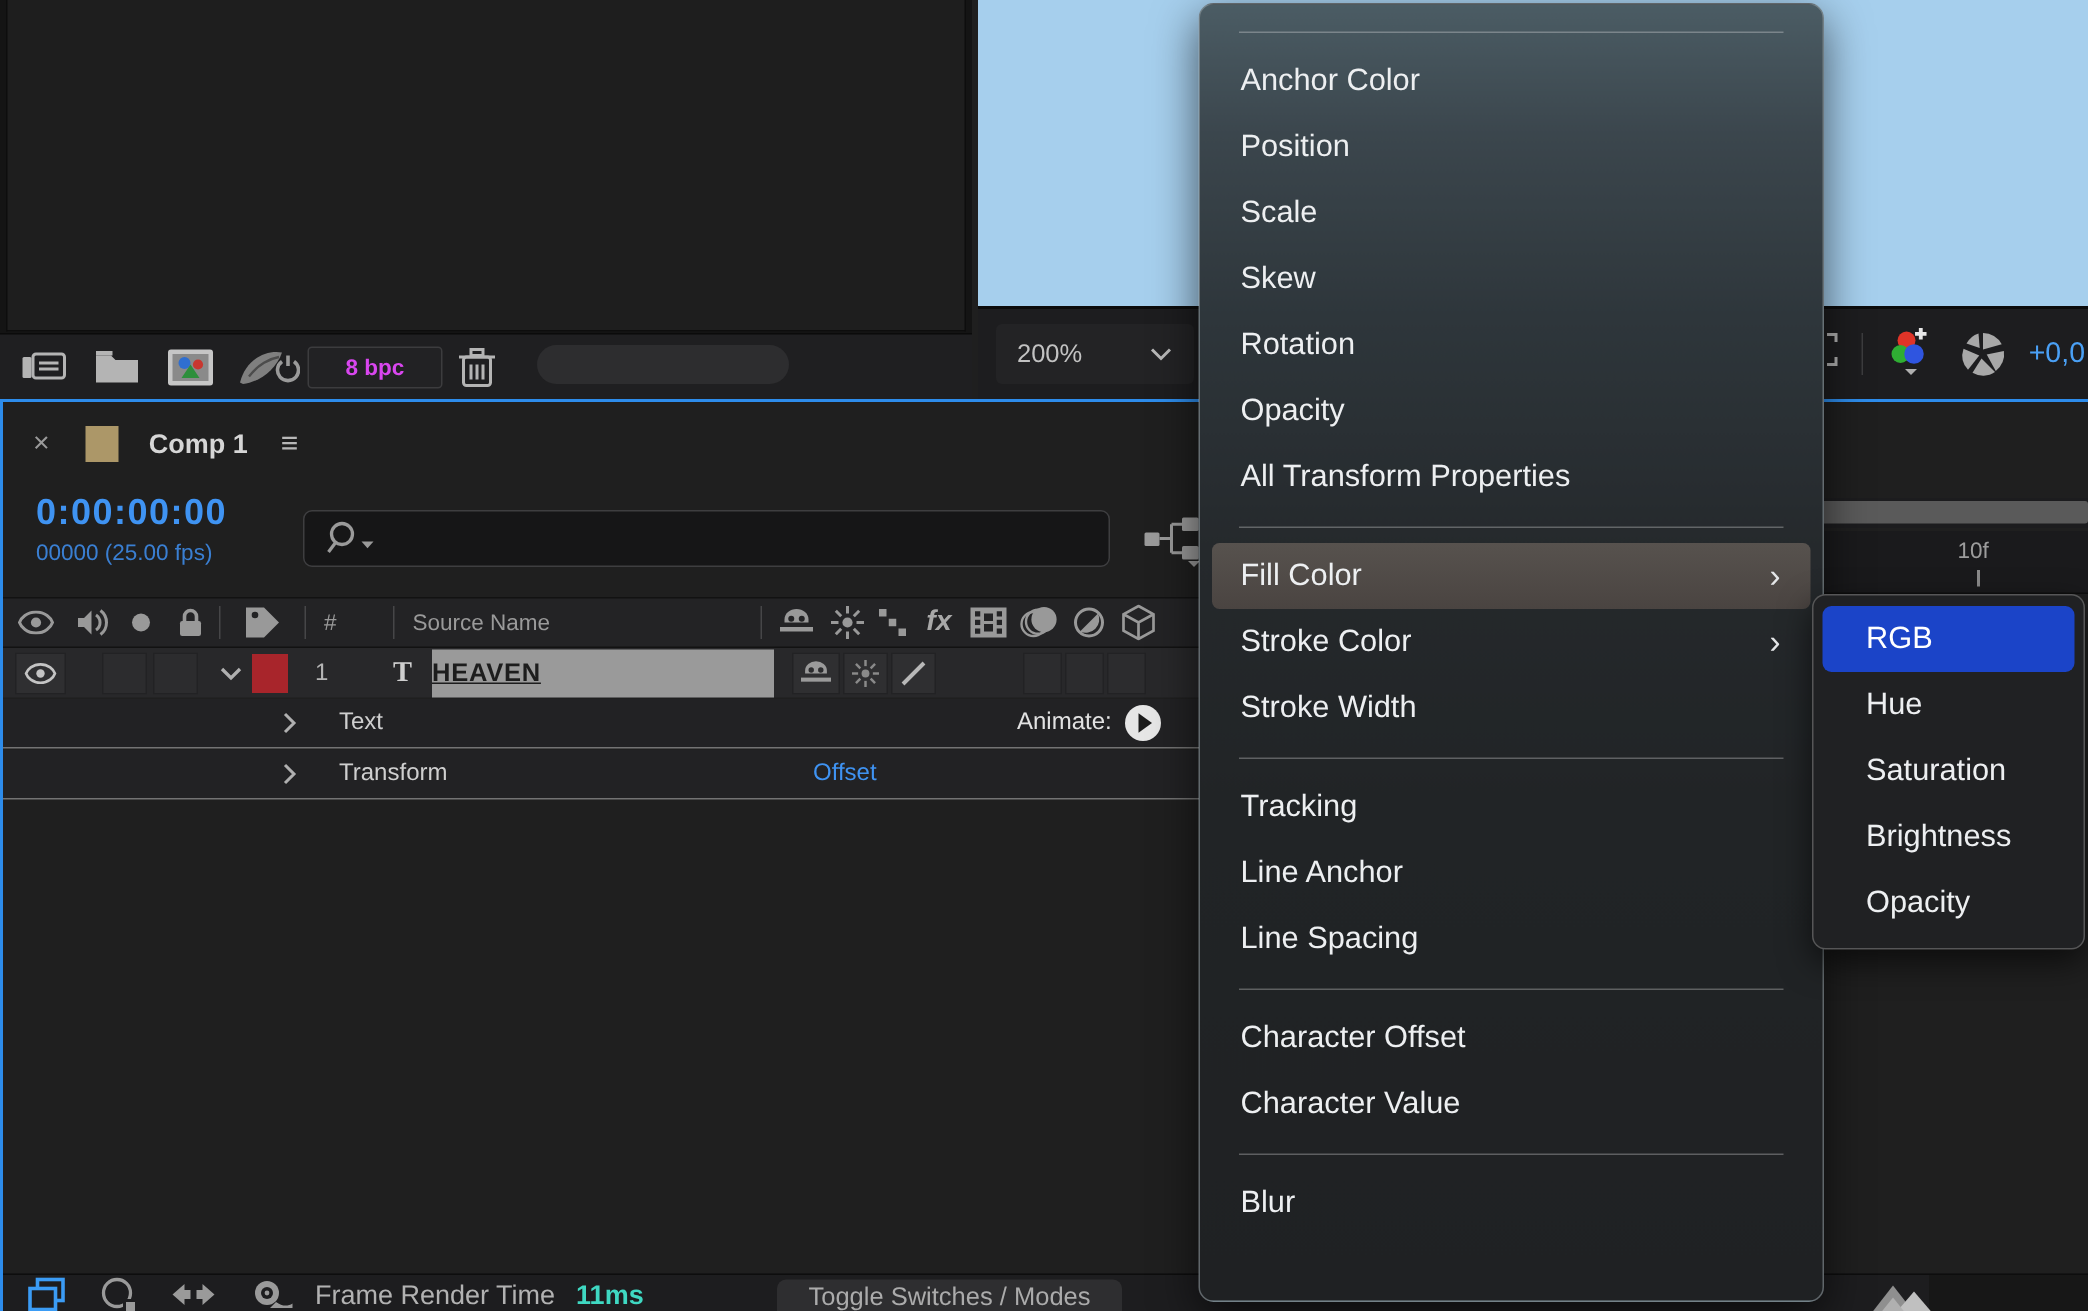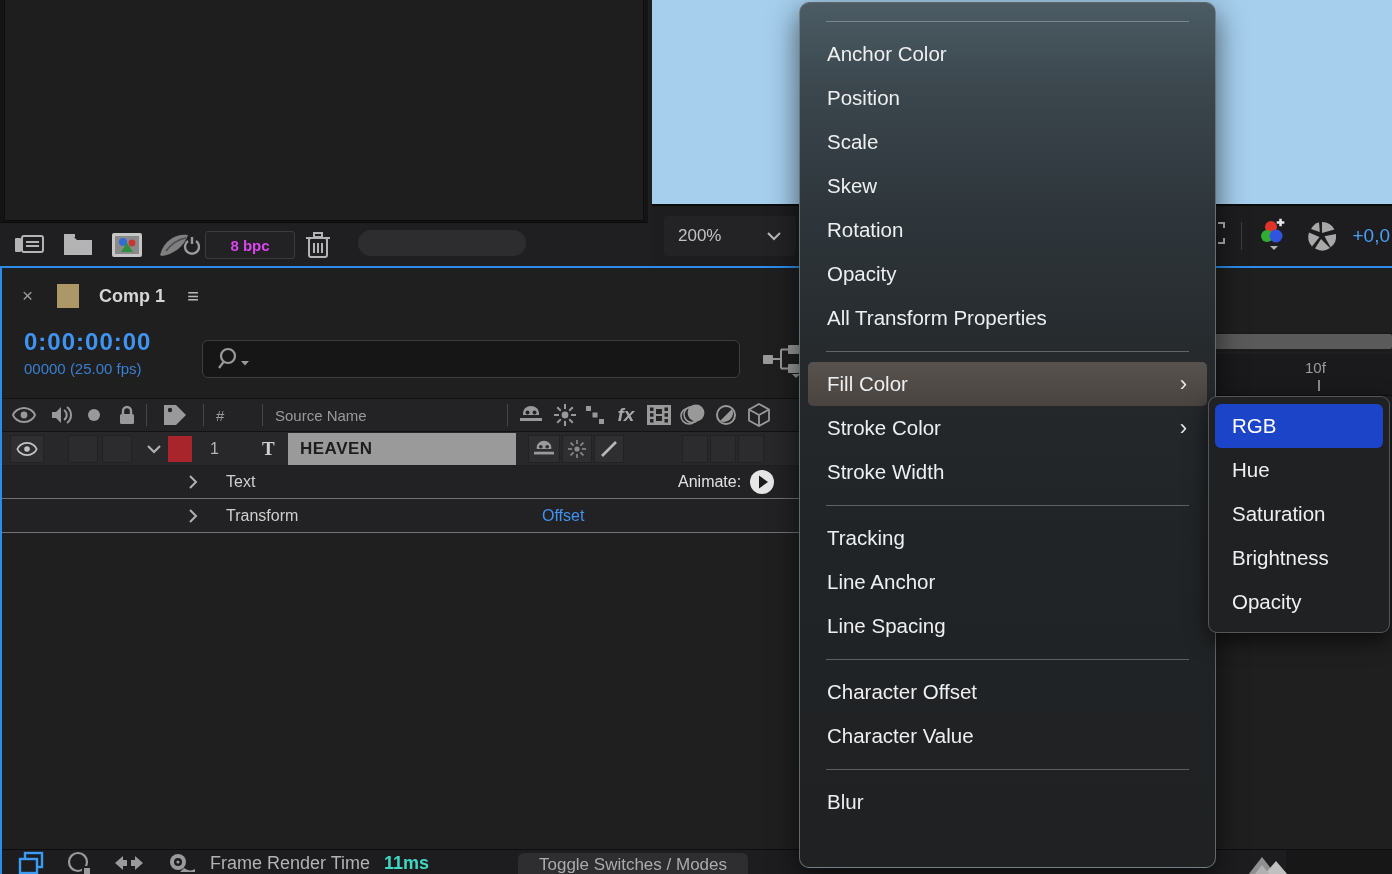--- a/index.html
+++ b/index.html
@@ -61,21 +61,21 @@
   .col-div { width:1px; height:22px; background:#464648; }
   .hdr-text { color:#9a9a9a; font-size:15px; }
 
   .layer-row { position:absolute; left:0; top:164px; width:800px; height:33px; background:#28282a; display:flex; align-items:center; }
   .cell { height:28px; background:#2f2f31; display:flex; align-items:center; justify-content:center; border:1px solid #222224; }
   .cell.empty { background:#2c2c2e; }
   .label-swatch { width:24px; height:26px; background:#a8252b; }
   .layer-num { color:#b5b5b5; font-size:16px; }
   .type-T { color:#cfcfcf; font-size:19px; font-weight:bold; font-family:"Liberation Serif", serif; }
   .name-sel { width:228px; height:32px; background:#9a9a9a; color:#1d1d1d; font-weight:bold; font-size:17px;
-              display:flex; align-items:center; padding-left:12px; letter-spacing:0.5px; }
+              display:flex; align-items:center; letter-spacing:0.5px;text-decoration:underline; }
 
   .prop-row { position:absolute; left:0; width:800px; height:33px; background:#222224; border-bottom:1px solid #737373;
               display:flex; align-items:center; color:#cfcfcf; font-size:16px; }
   .row-text { top:198px; } .row-transform { top:232px; }
   .twirl { margin-left:186px; margin-right:28px; }
   .animate-wrap { position:absolute; left:676px; display:flex; align-items:center; gap:8px; color:#e2e2e2; }
   .reset-link { position:absolute; left:540px; color:#3f93f2; }
 
   .bottom-bar { position:absolute; left:0; top:581px; width:1392px; height:27px; background:#1d1d1f; border-top:1px solid #0d0d0d;
                 display:flex; align-items:center; }
@@ -95,21 +95,21 @@
   .mi .sub-chev { position:absolute; right:28px; top:0; font-size:22px; color:#e4e6e8; }
   .mi.hl { margin:0 8px; padding-left:19px; border-radius:5px;
            background:linear-gradient(180deg,#57524e,#4a4441); }
   .mi.hl .sub-chev { right:20px; }
   .msep { height:22px; position:relative; }
   .msep::after { content:""; position:absolute; left:26px; right:26px; top:50%; height:1px; background:rgba(255,255,255,0.28); }
 
   
   .sub-menu { left:1208px; top:396px; width:182px; height:237px; background:#202123; border-radius:9px;
     border:1px solid rgba(140,140,140,0.5); box-shadow:0 8px 22px rgba(0,0,0,0.6); padding:7px 6px; z-index:6; }
-  .smi { height:44px; line-height:44px; padding-left:17px; color:#edeff1; font-size:20.5px; border-radius:6px; }
+  .smi { height:44px; line-height:44px; padding-left:29px; color:#edeff1; font-size:20.5px; border-radius:6px; }
   .smi.sel { background:#1b44c8; color:#fff; }
 
   svg { display:block; }
 </style>
 </head>
 <body>
 
 <div class="screen">
 
   <div class="abs project-panel">

